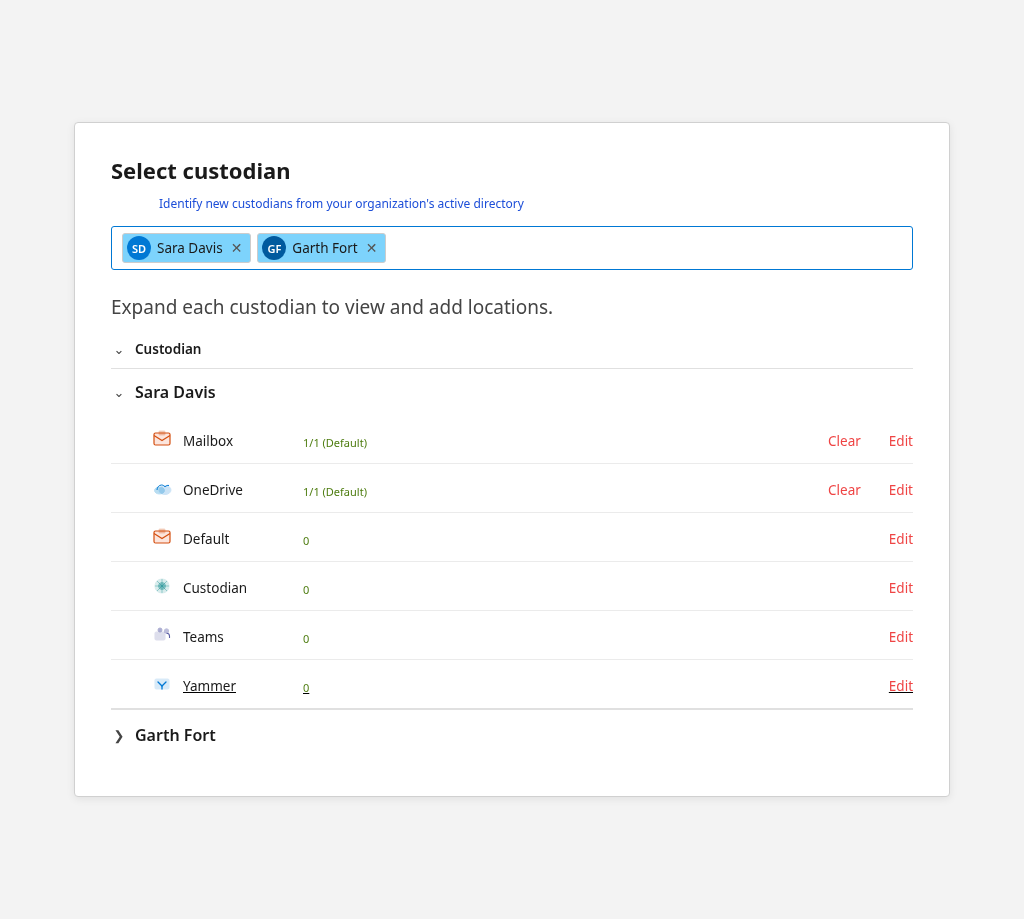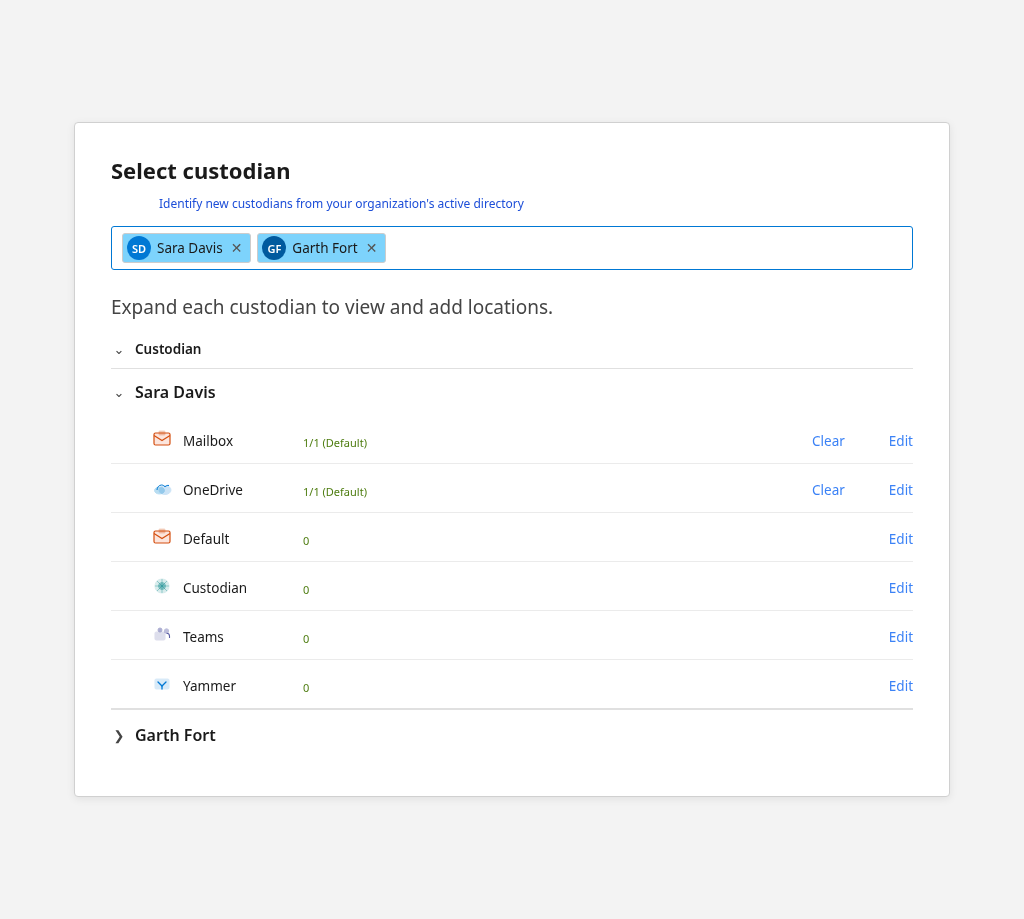--- a/index.html
+++ b/index.html
@@ -152,26 +152,26 @@
       color: #1a1a1a;
       width: 120px;
     }
     .location-value {
       font-size: 11px;
       color: #4d7c0f;
       flex: 1;
     }
     .action-btn {
       font-size: 13.5px;
-      color: #3b82f6;
+      color: #ef4444;
       cursor: pointer;
       background: none;
       border: none;
       padding: 0;
-      margin-left: 44px;
+      margin-left: 28px;
       font-family: inherit;
       font-weight: 400;
     }
     .garth-section {
       border-bottom: none;
     }
     .garth-header {
       display: flex;
       align-items: center;
       gap: 8px;
@@ -294,21 +294,21 @@
           <path d="M13.5 7.2c2 0 3 1 3 2.8v2" stroke="#5b5ea6" stroke-width="1.1" fill="none"></path>
           <circle cx="7" cy="4" r="2" fill="#5b5ea6" opacity="0.5" stroke="#5b5ea6" stroke-width="1"></circle>
         </svg>
       </div>
       <span class="location-name">Teams</span>
       <span class="location-value">0</span>
       <span style="flex:1"></span>
       <button class="action-btn">Edit</button>
     </div>
 
-    <div class="location-row" style="border-bottom: none;">
+    <div class="location-row" style="border-bottom: none; text-decoration: underline;">
       <div class="location-icon">
         <svg width="18" height="18" viewBox="0 0 18 18" fill="none" xmlns="http://www.w3.org/2000/svg">
           <rect x="2" y="4" width="14" height="10" rx="1.5" fill="#0078d4" opacity="0.15" stroke="#0078d4" stroke-width="1.1"></rect>
           <path d="M5 7l4 4 4-4" stroke="#0078d4" stroke-width="1.3" fill="none" stroke-linecap="round"></path>
           <path d="M9 11v3" stroke="#0078d4" stroke-width="1.3" fill="none" stroke-linecap="round"></path>
         </svg>
       </div>
       <span class="location-name">Yammer</span>
       <span class="location-value">0</span>
       <span style="flex:1"></span>

